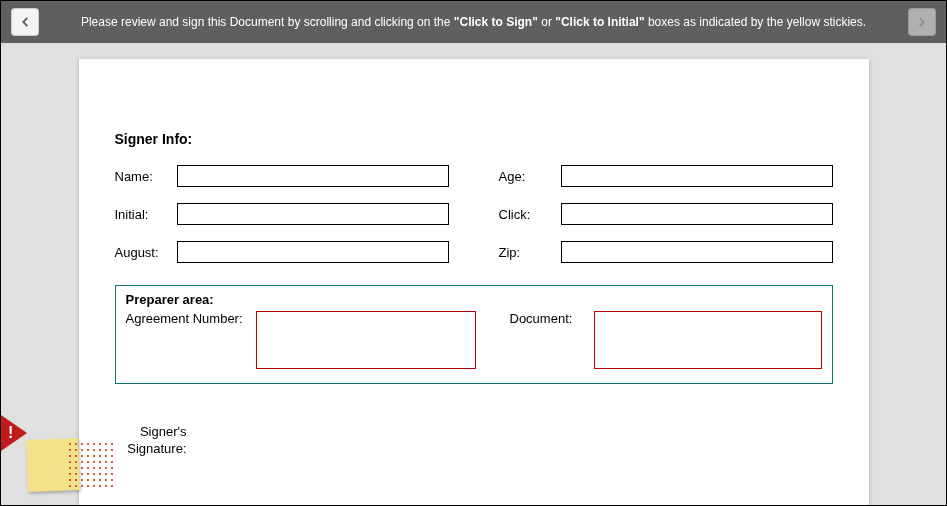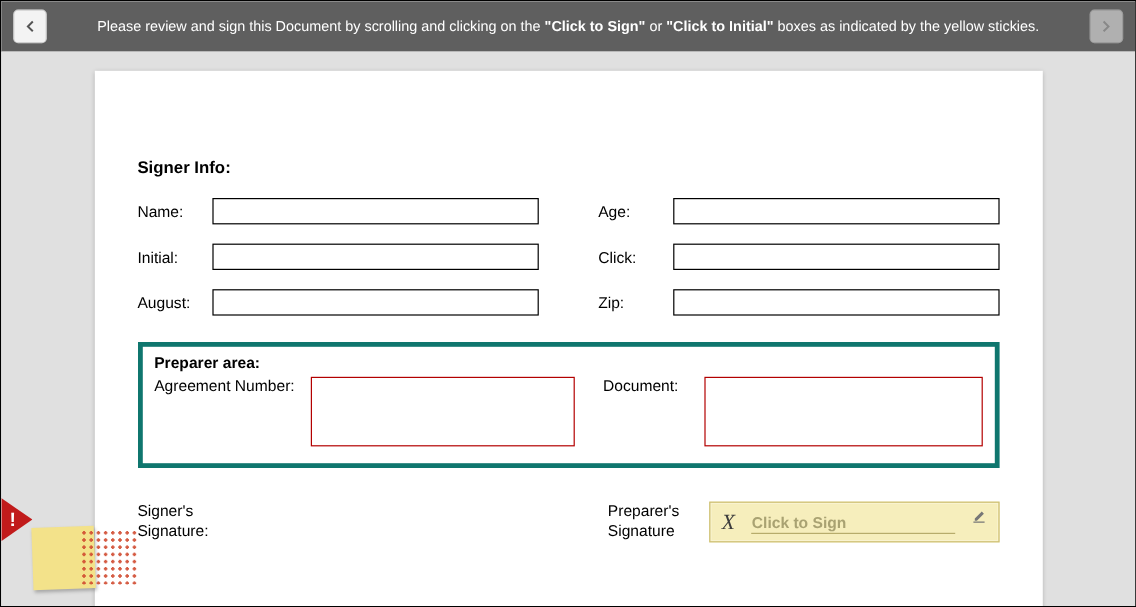--- a/index.html
+++ b/index.html
@@ -83,50 +83,51 @@
     margin-bottom: 22px;
   }
   .lbl { white-space: nowrap; }
   .fld {
     height: 22px;
     border: 1px solid #000;
     background: #fff;
   }
   .spacer { }
   .prep-box {
-    border: 4px solid #0f766e;
+    border: 1px solid #0f766e;
     padding: 6px 10px 14px 10px;
     font-size: 13px;
-    margin-bottom: 28px;
+    margin-bottom: 40px;
   }
   .prep-title { font-weight: bold; margin-bottom: 4px; font-size:13px;}
   .prep-row {
     display: flex;
-    gap: 0;
+    gap: 10px;
     align-items: flex-start;
   }
   .prep-col {
     display: flex;
     gap: 8px;
     align-items: flex-start;
   }
   .prep-l1 { width: 122px; }
   .prep-l2 { width: 76px; margin-left: 24px; }
   .prep-fld {
     height: 58px;
     border: 1px solid #b30000;
     background: #fff;
     flex: 1;
   }
   .sig-row {
     display: flex;
-    gap: 52px;
+    gap: 40px;
     font-size: 13px;
     align-items: flex-start;
     position: relative;
+    text-align: right;
   }
   .sig-col1 { width: 340px; }
   .sig-col2 { flex: 1; display:flex; gap:12px; align-items:flex-start;}
   .sig-label { width: 72px; line-height:1.3; }
   .sticky-left {
     position: absolute;
     left: 36px;
     bottom: 12px;
     width: 68px;
     height: 54px;
@@ -276,34 +277,20 @@
           <div class="prep-fld" style="flex:1"></div>
         </div>
       </div>
     </div>
 
     <div class="sig-row">
       <div class="sig-col1">
         <div class="sig-label" style="white-space:pre-line">Signer's
 Signature:</div>
       </div>
-      <div class="sig-col2">
-        <div class="sig-label" style="white-space:pre-line">Preparer's
-Signature</div>
-        <div class="sign-box">
-          <span class="sign-x">X</span>
-          <span class="sign-txt">Click to Sign</span>
-          <div class="sign-underline"></div>
-          <span class="sign-icon">
-            <svg viewBox="0 0 24 20">
-                <path d="M2 16h16v2H2zM4 12l10-10 3 3L7 15H4z"></path>
-              </svg>
-          </span>
-        </div>
-      </div>
     </div>
 
   </div>
 
   <div class="sticky-left">
     <div class="sticky-paper"></div>
     <div class="sticky-dots"></div>
   </div>
 
 </div>

